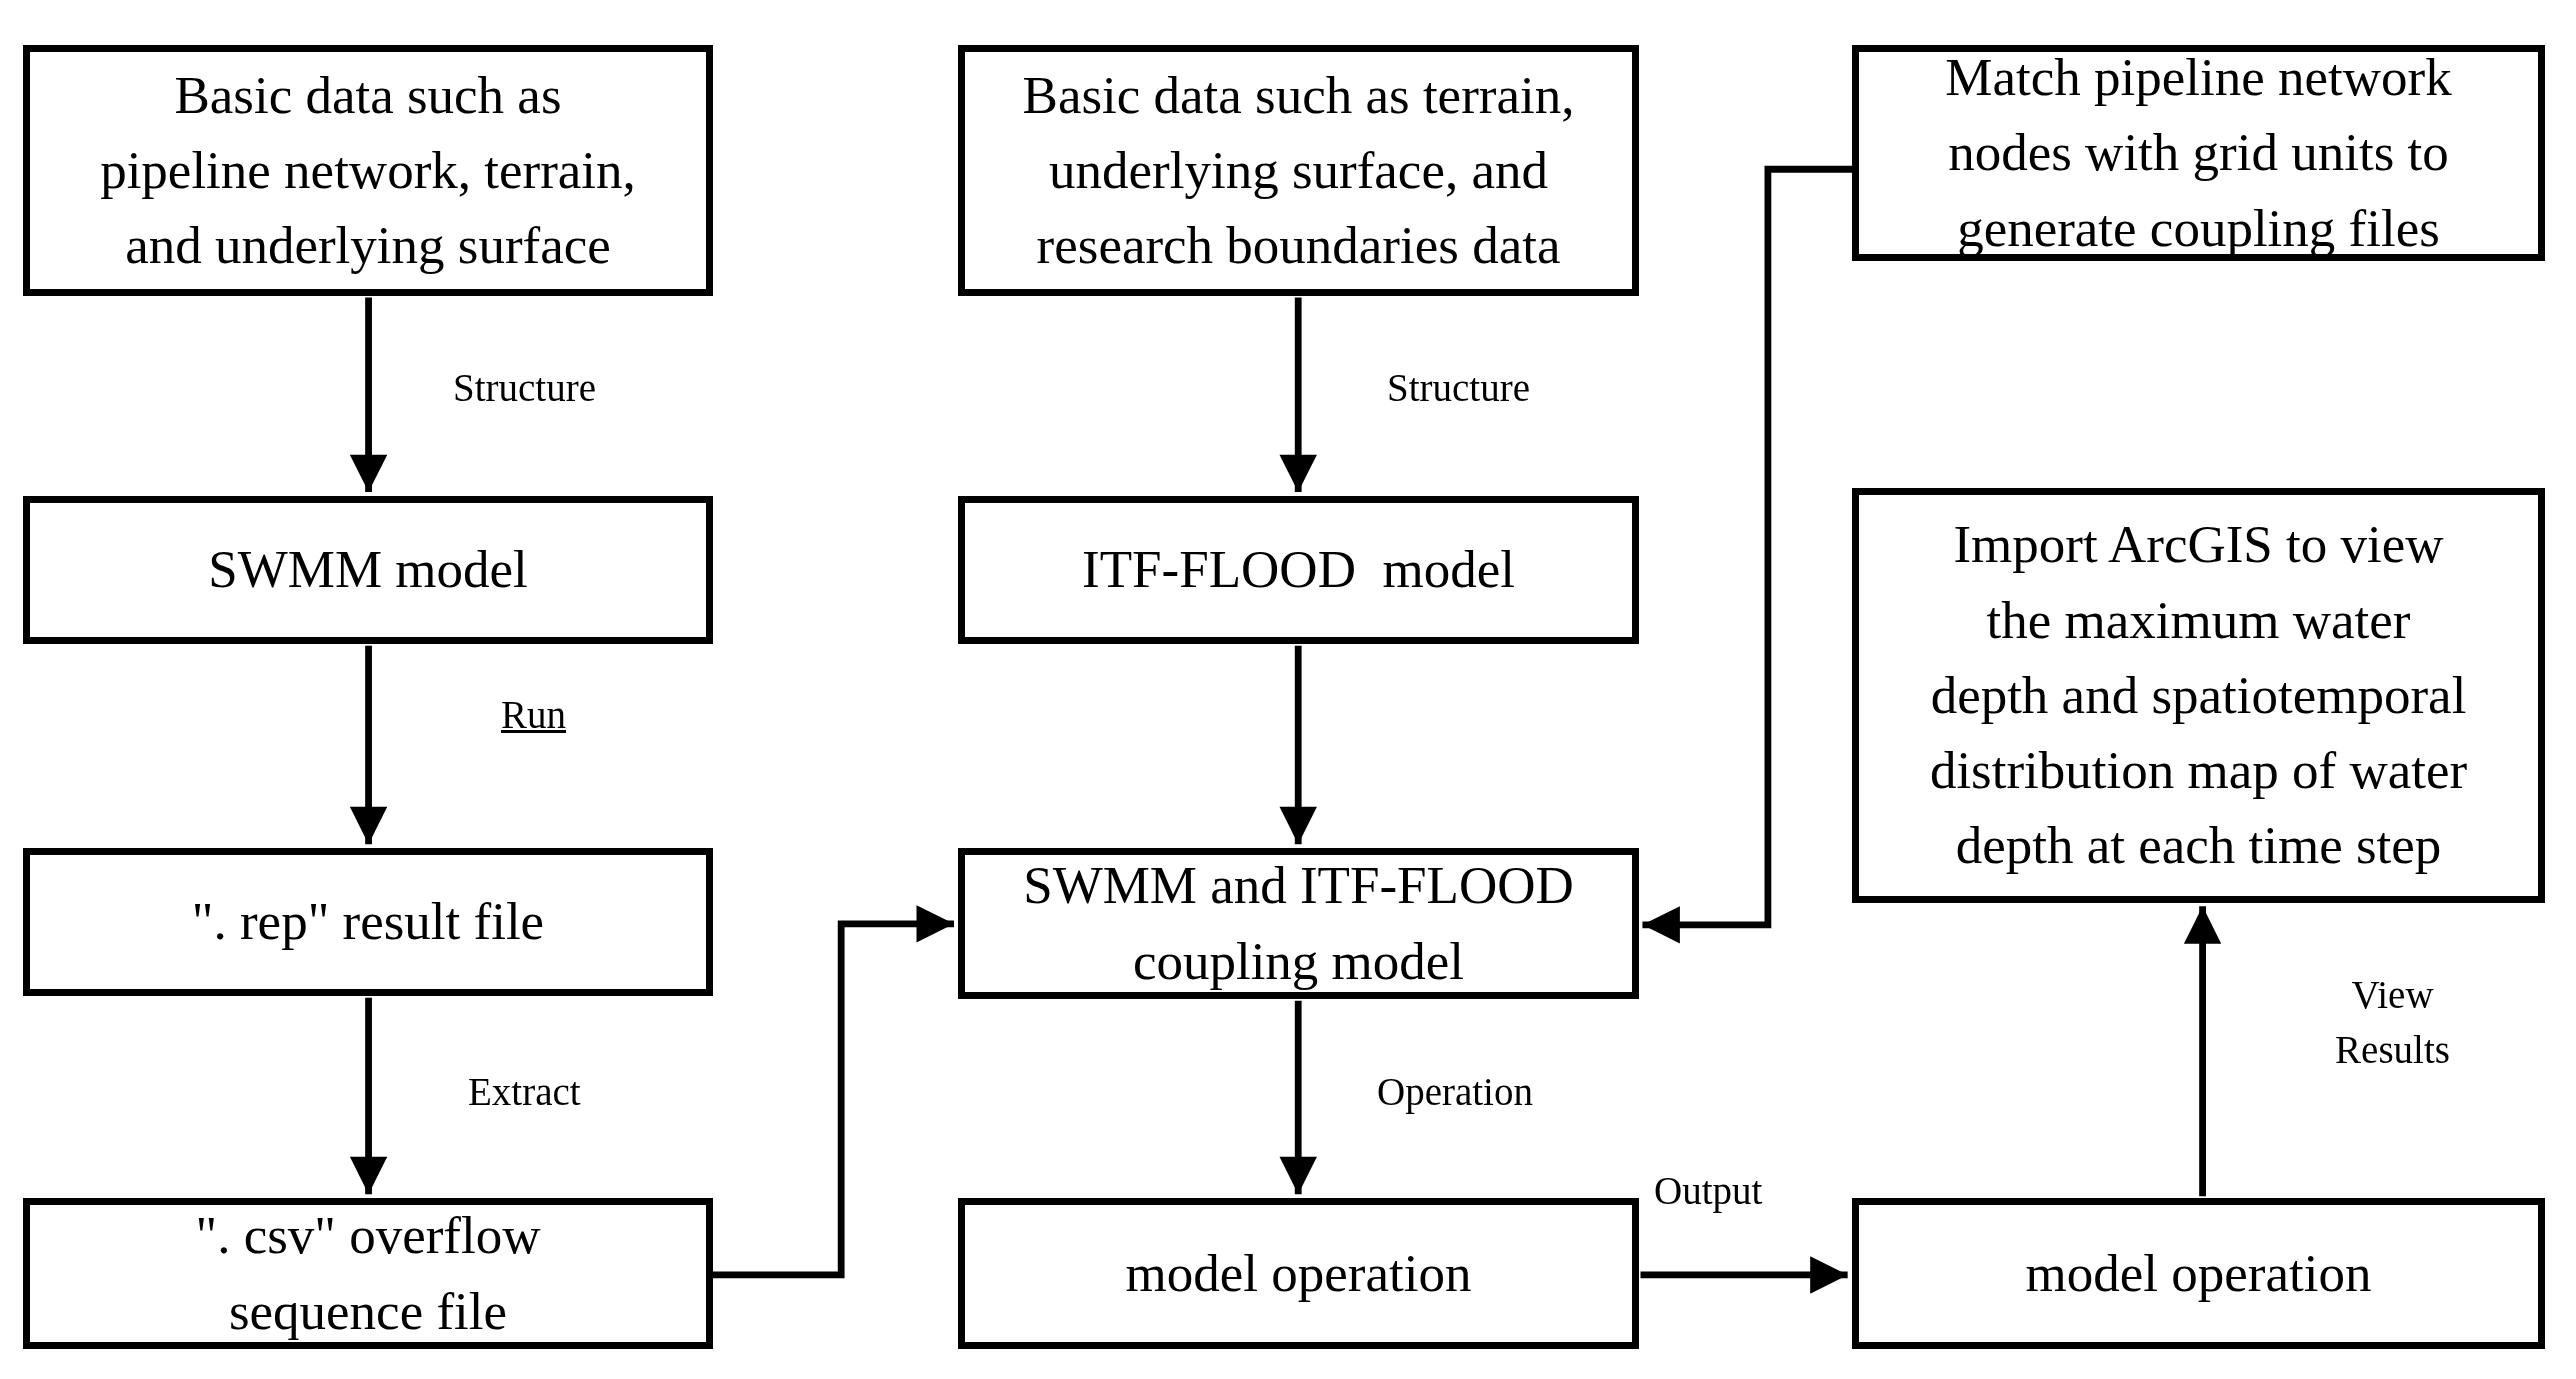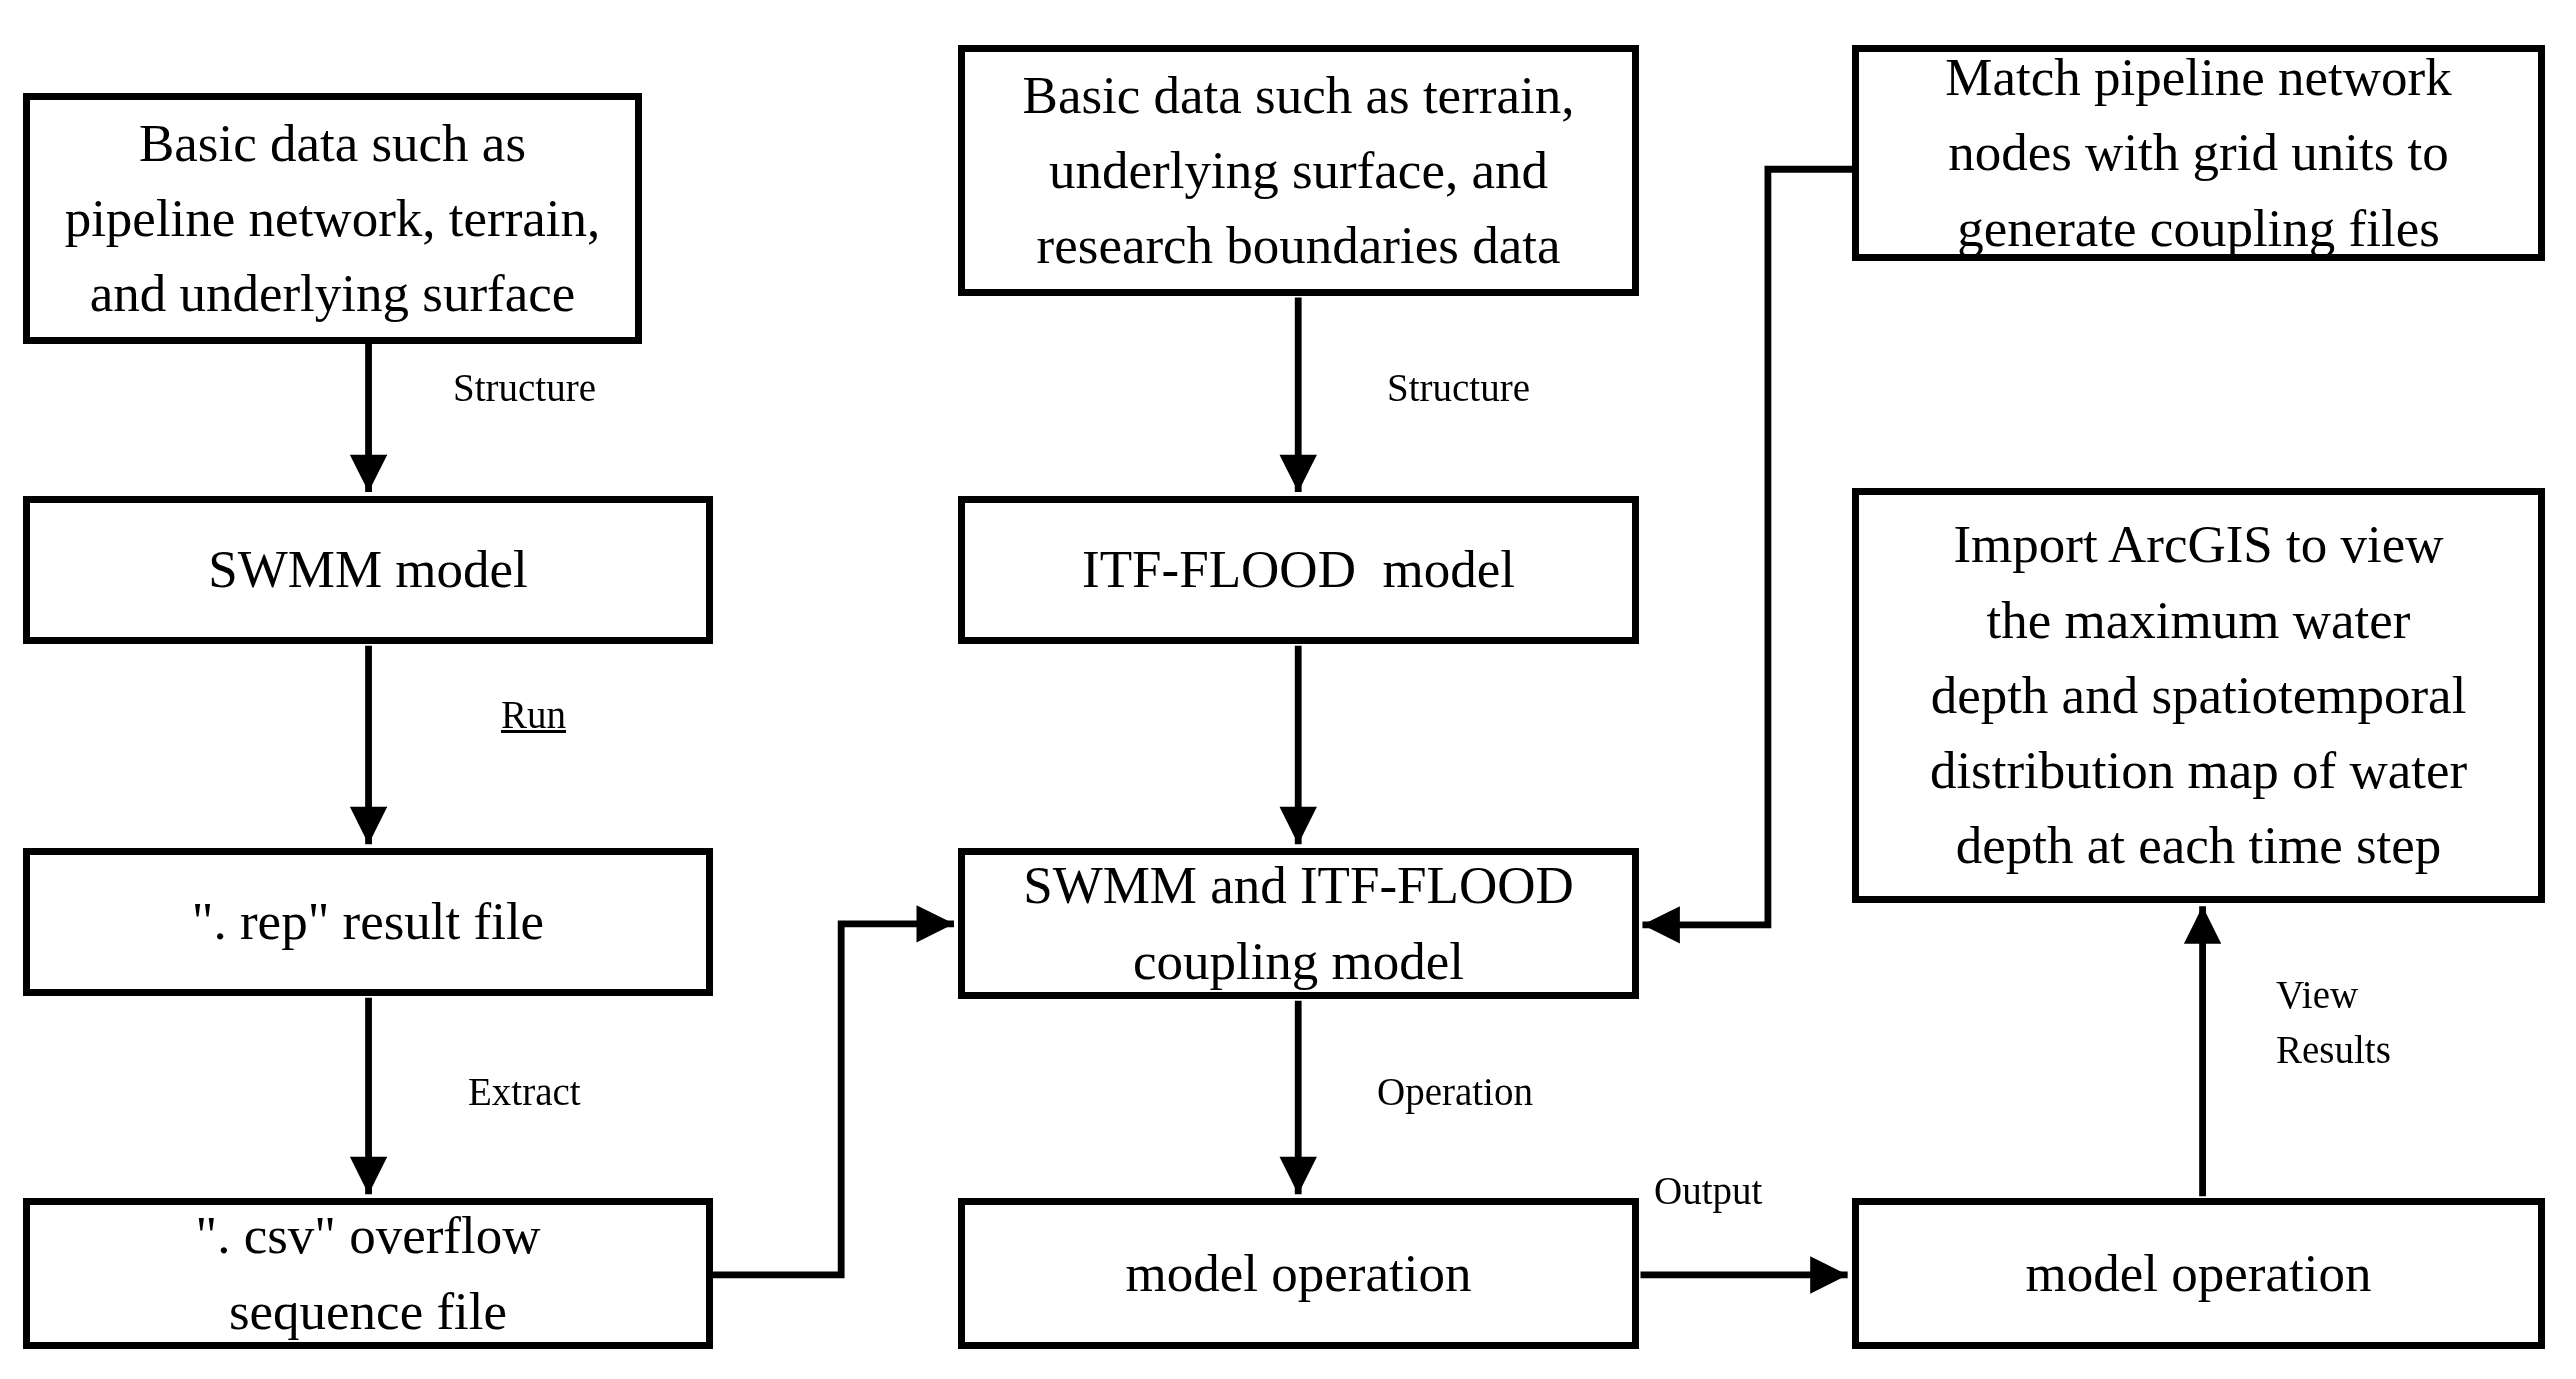--- a/index.html
+++ b/index.html
@@ -37,25 +37,25 @@
     white-space: pre-wrap;
     padding: 3.9px 9.7px;
   }
   .edge-label {
     position: absolute;
     font-size: 39px;
     line-height: 1.42;
     white-space: pre-line;
   }
   .edge-label.centered {
-    text-align: left;
+    text-align: center;
   }
 
   
-  .b-basic-left   { left: 23px;   top: 45px;   width: 619px; height: 251px; margin-top: 48px; }
+  .b-basic-left   { left: 23px;   top: 45px;   width: 690px; height: 251px; }
   .b-basic-mid    { left: 958px;  top: 45px;   width: 681px; height: 251px; }
   .b-match        { left: 1852px; top: 45px;   width: 693px; height: 216px; }
   .b-swmm         { left: 23px;   top: 496px;  width: 690px; height: 148px; }
   .b-itf          { left: 958px;  top: 496px;  width: 681px; height: 148px; }
   .b-import       { left: 1852px; top: 488px;  width: 693px; height: 415px; }
   .b-rep          { left: 23px;   top: 848px;  width: 690px; height: 148px; }
   .b-coupling     { left: 958px;  top: 848px;  width: 681px; height: 151px; }
   .b-csv          { left: 23px;   top: 1198px; width: 690px; height: 151px; }
   .b-op-mid       { left: 958px;  top: 1198px; width: 681px; height: 151px; }
   .b-op-right     { left: 1852px; top: 1198px; width: 693px; height: 151px; }

